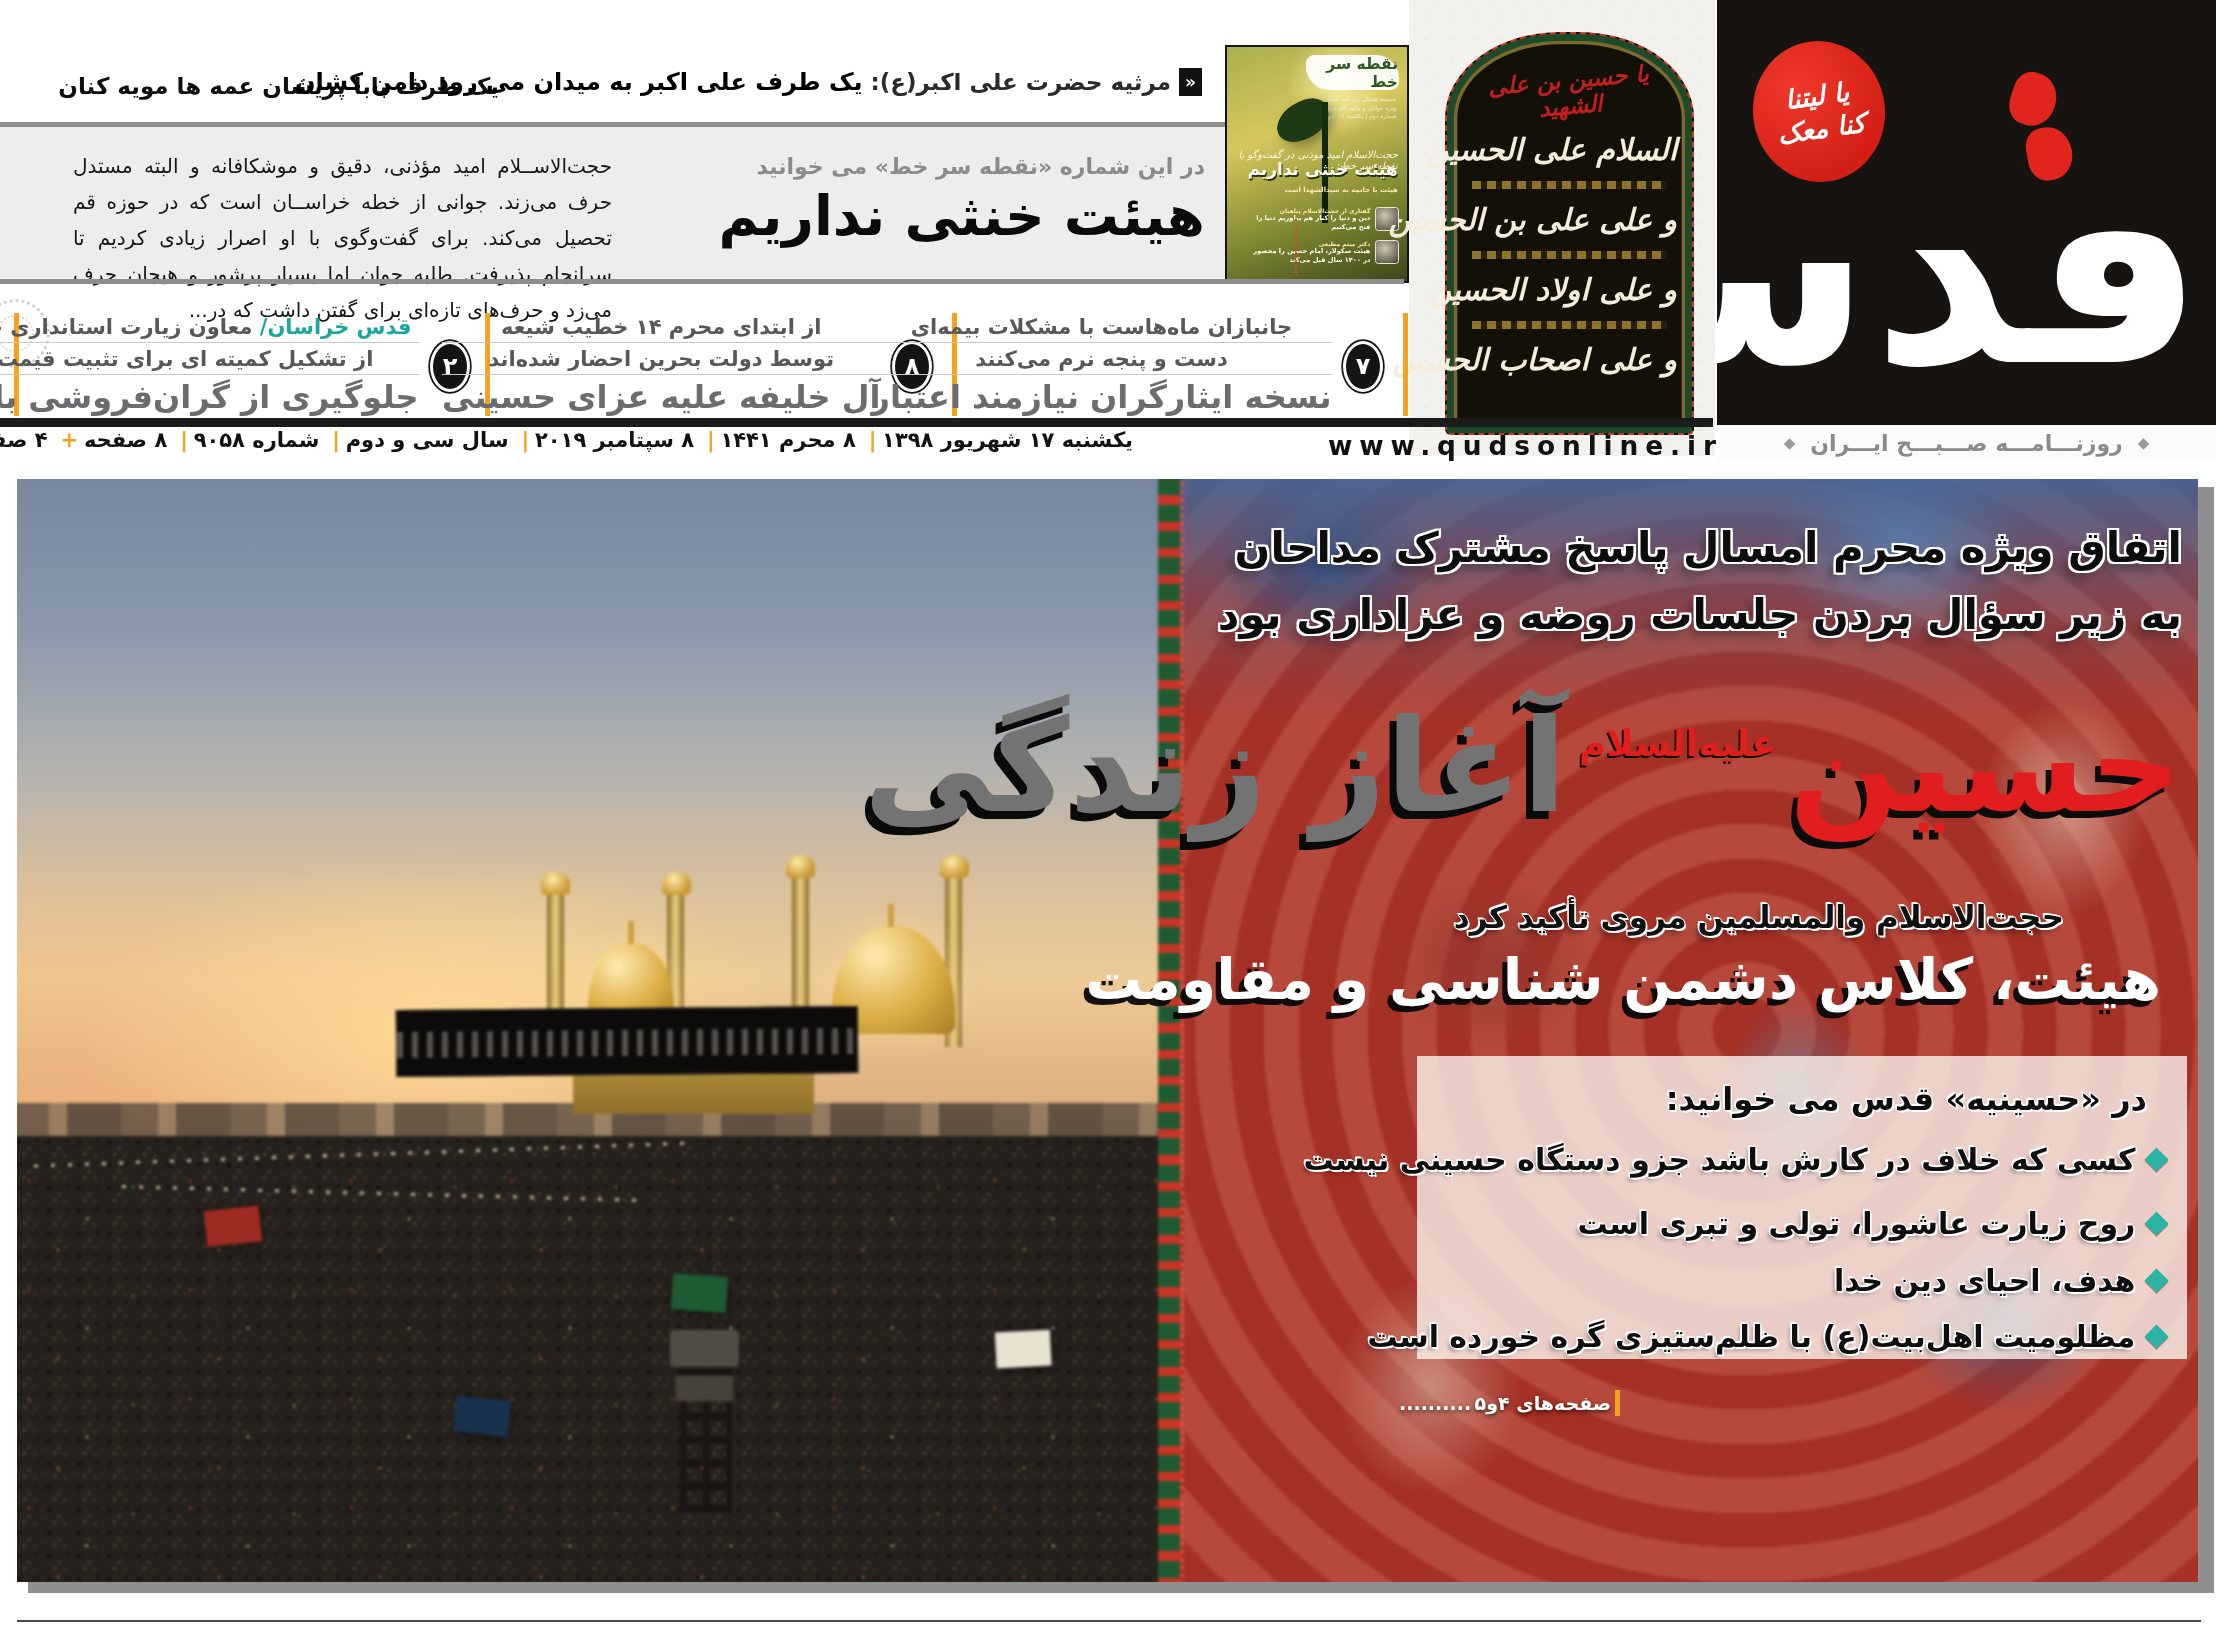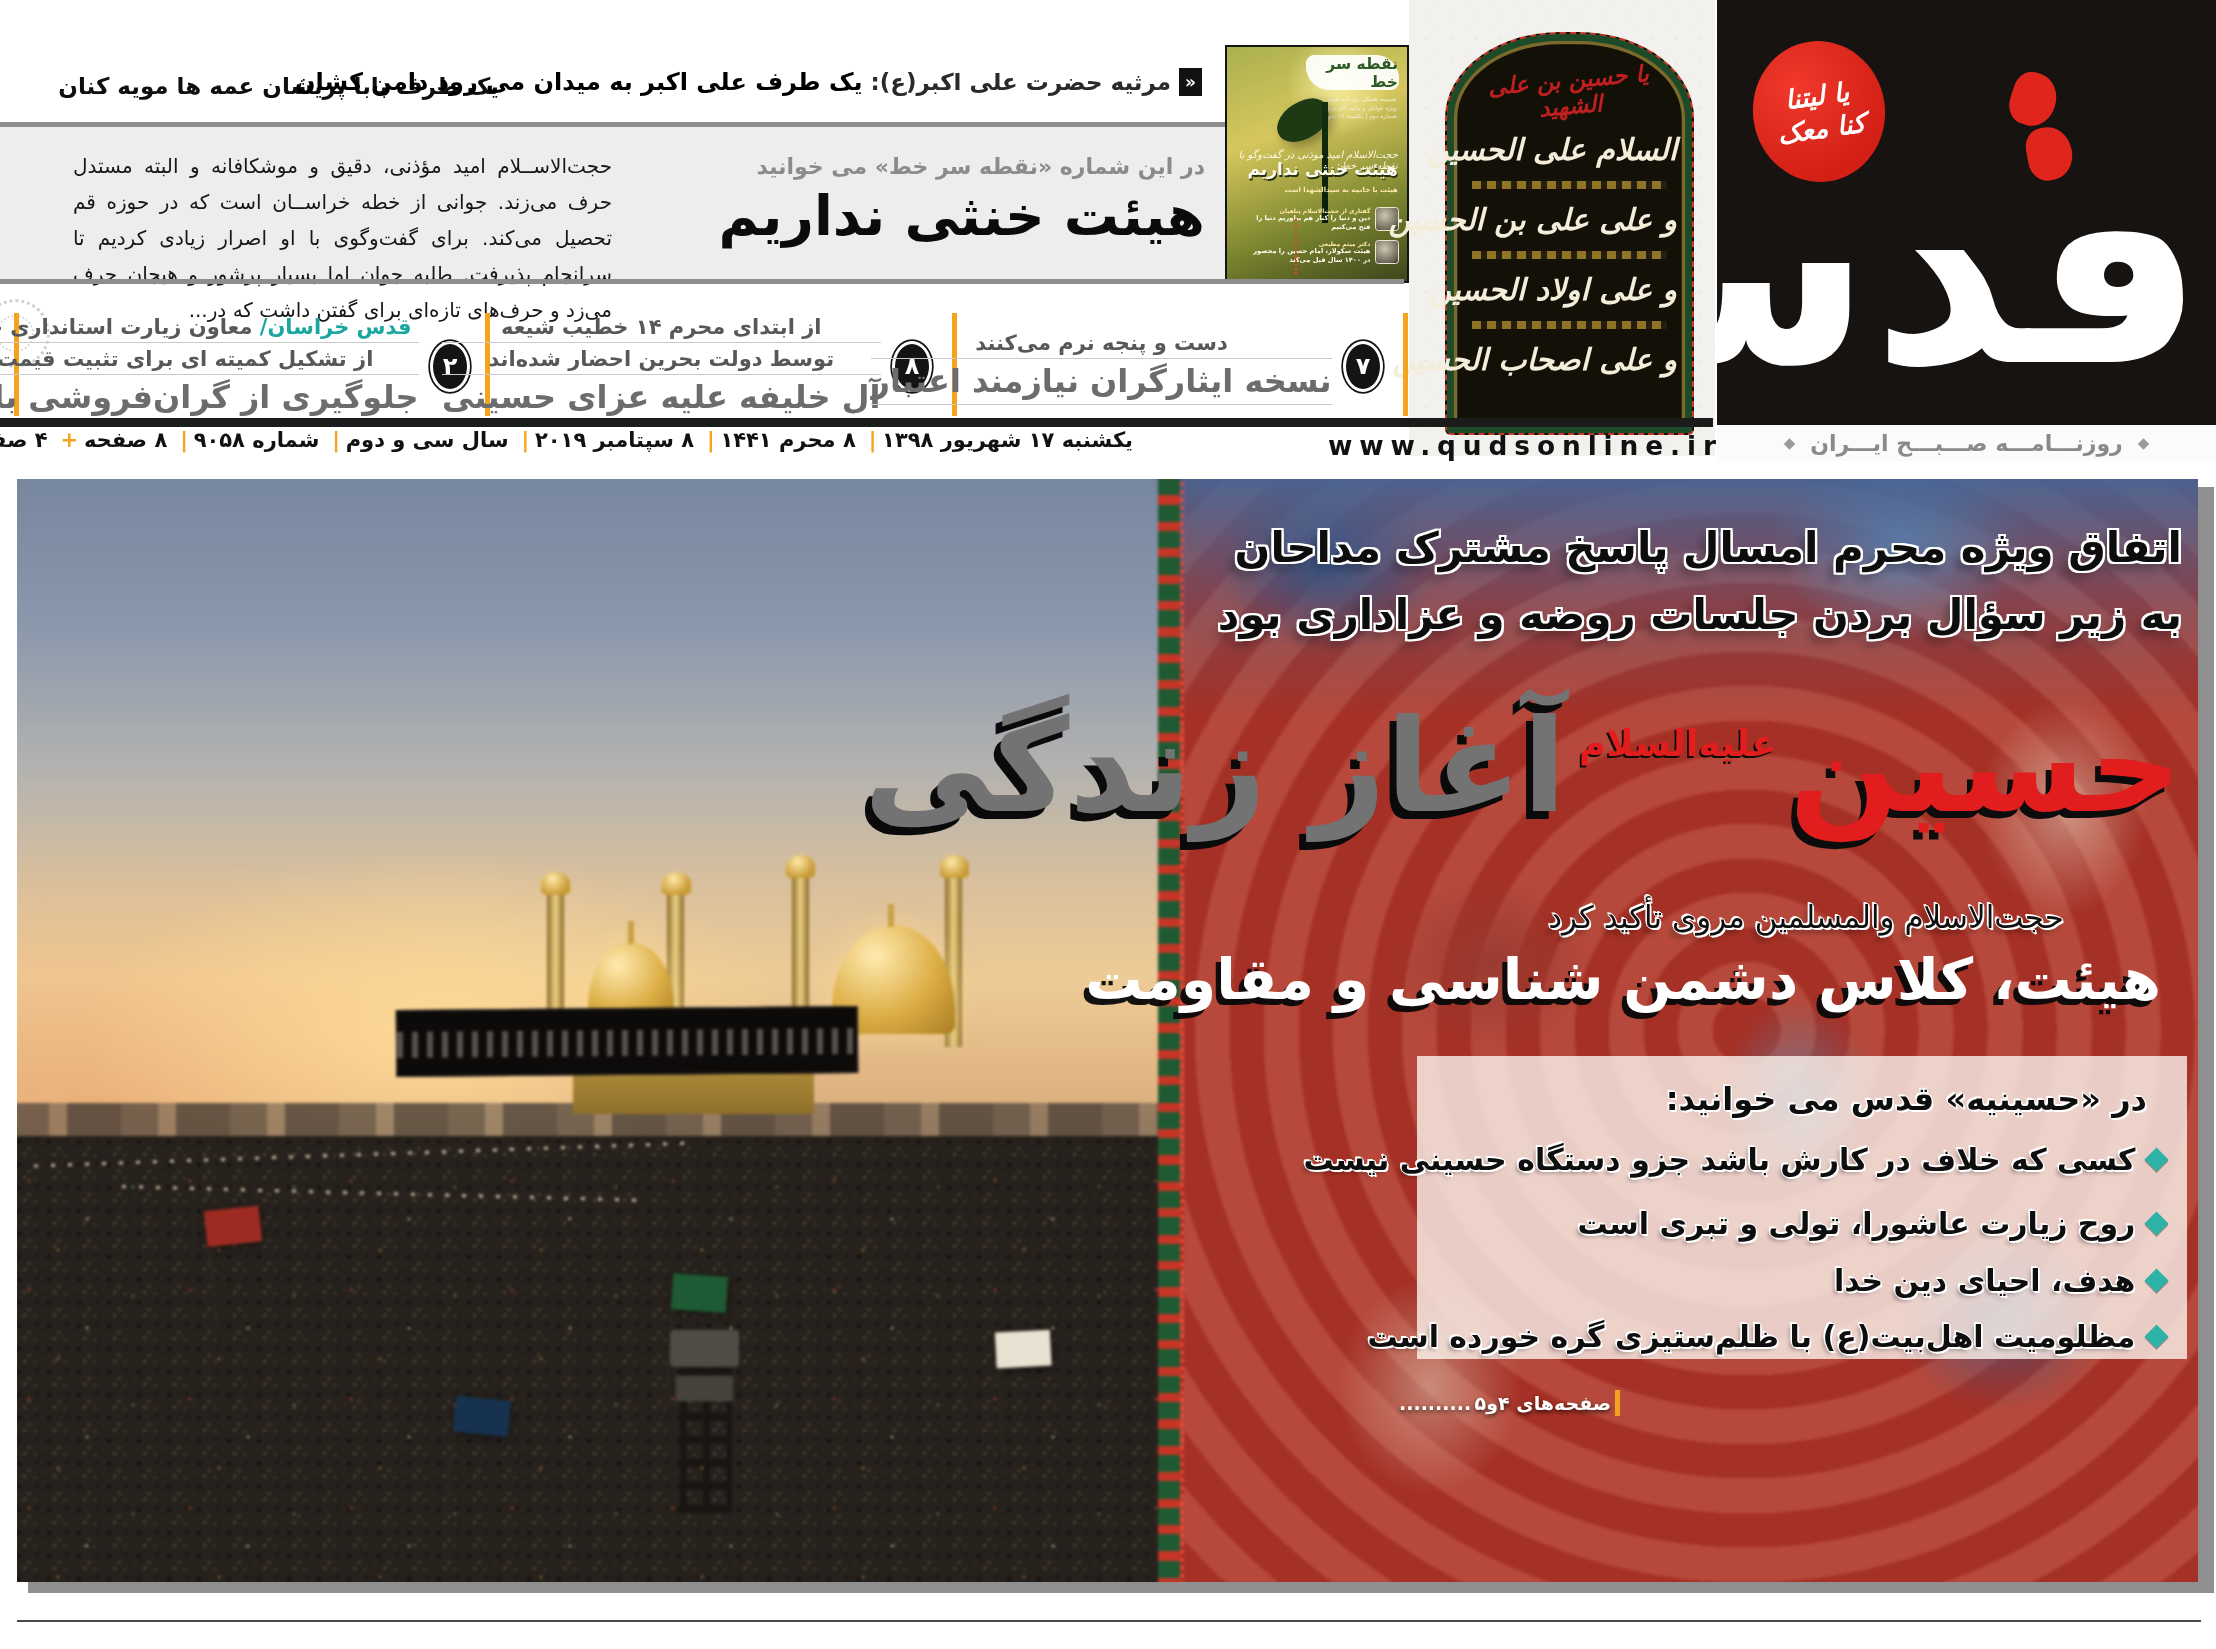--- a/index.html
+++ b/index.html
@@ -187,21 +187,21 @@
       repeating-radial-gradient(circle at 55% 50%,rgba(160,40,30,.4) 0 34px,rgba(214,118,98,.3) 34px 69px);}
   
   .ov{direction:rtl;text-align:right;white-space:nowrap;}
   .photo-kicker{right:34px;top:514px;font-size:42px;font-weight:800;color:#0d0d0d;line-height:67px;
     text-shadow:1.7px 0 0 #fff,-1.7px 0 0 #fff,0 1.7px 0 #fff,0 -1.7px 0 #fff,2.3px 2.3px 0 #fff,-2.3px -2.3px 0 #fff,2.3px -2.3px 0 #fff,-2.3px 2.3px 0 #fff,-5.7px 6.9px 9.2px rgba(0,0,0,.35);}
   .headline{right:34px;top:680px;font-size:129px;font-weight:800;line-height:172px;}
   .headline .red{color:#e11d1d;text-shadow:-5.7px 6.9px 0 #0c0c0c;}
   .headline .hon{display:inline-block;font-size:37px;color:#e11d1d;transform:translateY(-55px);margin:0 12.6px;
     text-shadow:-1.7px 2.3px 0 #0c0c0c;font-weight:800;}
   .headline .white{color:#737373;text-shadow:-6.9px 8px 0 #0a0a0a;}
-  .sub-kicker{right:152px;top:899px;font-size:31px;font-weight:400;color:#101010;
+  .sub-kicker{right:152px;top:899px;font-size:31px;font-weight:700;color:#101010;
     text-shadow:1.1px 0 0 #fff,-1.1px 0 0 #fff,0 1.1px 0 #fff,0 -1.1px 0 #fff,1.7px 1.7px 0 #fff,-1.7px -1.7px 0 #fff,-3.4px 4.6px 5.7px rgba(0,0,0,.35);}
   .sub-headline{right:55px;top:946px;font-size:57px;font-weight:800;color:#ffffff;
     text-shadow:-5.2px 6.3px 0 rgba(8,8,8,.95);}
   .info-box{left:1417px;top:1056px;width:770px;height:303px;background:rgba(252,248,242,.78);}
   .box-title{position:absolute;right:40px;top:24px;font-size:32px;font-weight:800;color:#0e0e0e;direction:rtl;white-space:nowrap;
     text-shadow:1.1px 0 0 #fff,-1.1px 0 0 #fff,0 1.1px 0 #fff,0 -1.1px 0 #fff,1.7px 1.7px 0 #fff,-1.7px -1.7px 0 #fff;}
   .bullet-row{position:absolute;right:22px;direction:rtl;display:flex;align-items:center;gap:12.6px;white-space:nowrap;}
   #bul0{top:86px;} #bul1{top:150px;} #bul2{top:207px;} #bul3{top:263px;}
   .diamond-icon{width:17px;height:17px;background:#2db3a6;transform:rotate(45deg);flex:0 0 auto;
     box-shadow:1.1px 1.1px 0 rgba(0,0,0,.35);}
@@ -314,20 +314,21 @@
   <div class="badge">۸</div>
   <div class="t-col">
     <div class="t-row t-small">از ابتدای محرم ۱۴ خطیب شیعه</div>
     <div class="t-row t-small">توسط دولت بحرین احضار شده‌اند</div>
     <div class="t-row t-big">آل خلیفه علیه عزای حسینی</div>
   </div>
 </div>
 <div class="abs teaser" id="teaser3">
   <div class="badge">۷</div>
   <div class="t-col">
+    <div class="t-row t-small">جانبازان ماه‌هاست با مشکلات بیمه‌ای</div>
     <div class="t-row t-small">دست و پنجه نرم می‌کنند</div>
     <div class="t-row t-big">نسخه ایثارگران نیازمند اعتبار</div>
   </div>
 </div>
 
 <div class="abs rule-black"></div>
 <div class="abs dateline">
   <span>یکشنبه ۱۷ شهریور ۱۳۹۸</span><span class="osep">|</span>
   <span>۸ محرم ۱۴۴۱</span><span class="osep">|</span>
   <span>۸ سپتامبر ۲۰۱۹</span><span class="osep">|</span>

